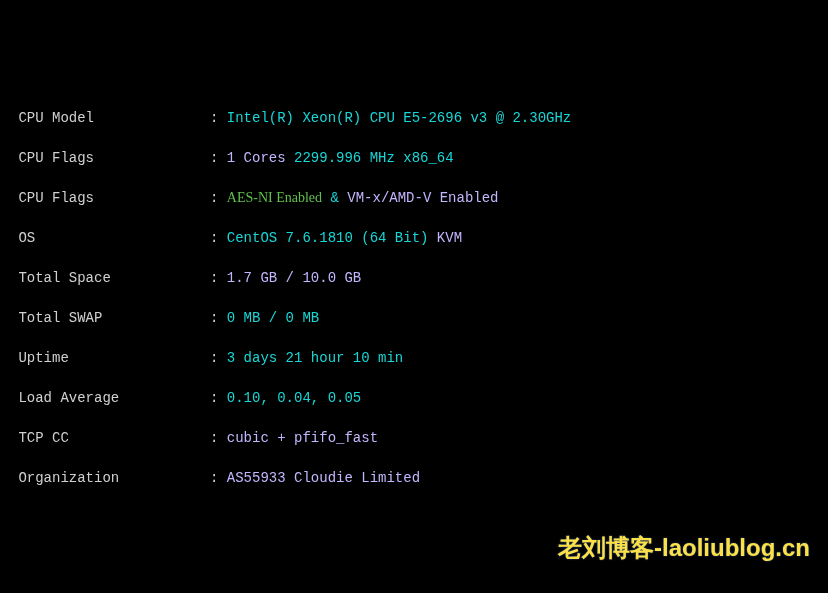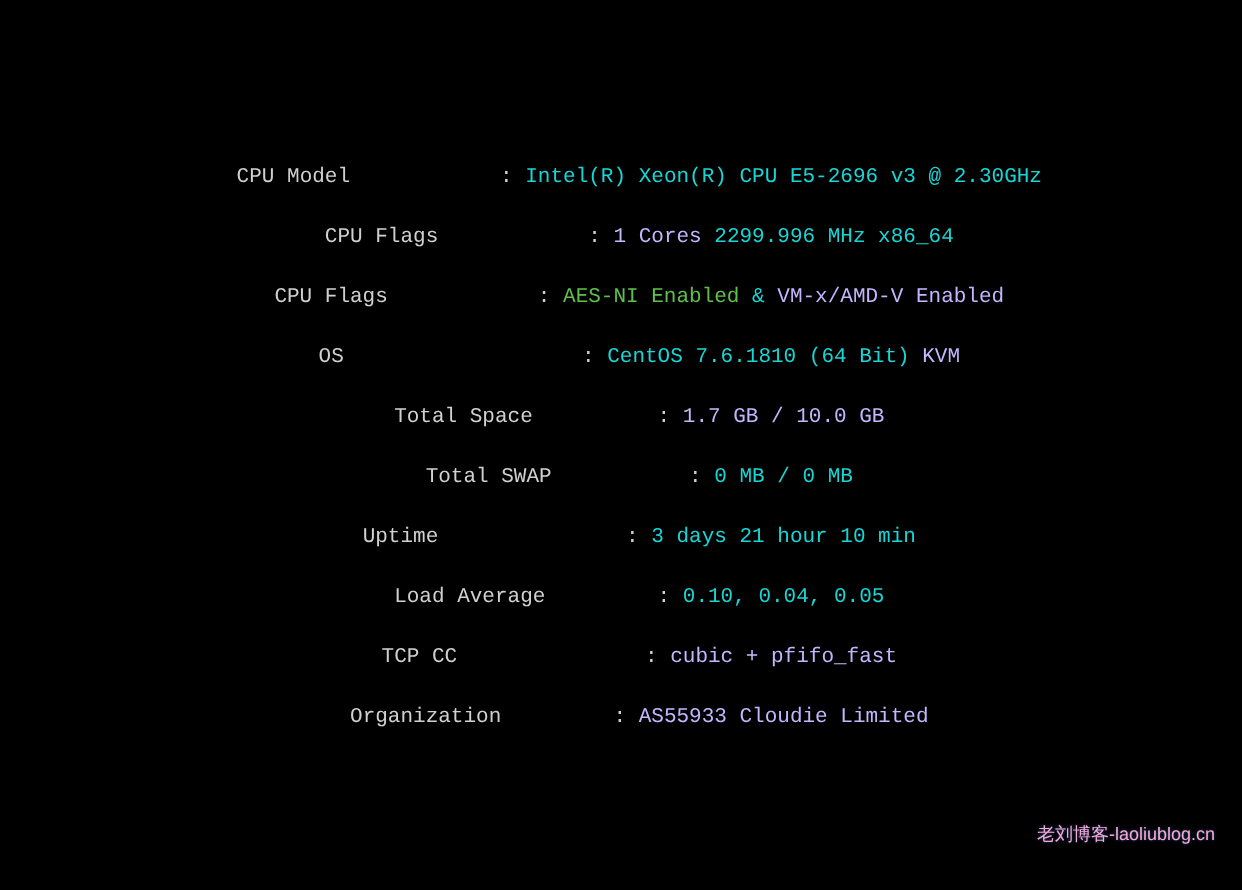--- a/index.html
+++ b/index.html
@@ -8,33 +8,33 @@
     font-family: "Consolas", "Monaco", "Courier New", monospace;
     font-size: 14px;
     line-height: 1.43;
     color: #ccc;
     padding: 8px 10px;
     width: 828px;
     height: 593px;
     overflow: hidden;
     white-space: pre;
   }
-  .line { display: block; text-align: center; }
+  .line { display: block; }
   .lbl { color: #d0d0d0; display: inline-block; width: 200px; }
   .colon { color: #d0d0d0; }
   .cyan { color: #18d6d6; }
   .yellow { color: #c4b5fd; }
-  .green { color: #5ec04a; }
+  .green { color: #5ec04a; font-family: Liberation Serif, serif; }
   .watermark {
     position: absolute;
     right: 18px;
     bottom: 28px;
-    color: #f9a8d4;
-    font-weight: normal;
-    font-size: 12px;
+    color: #fde047;
+    font-weight: bold;
+    font-size: 24px;
     text-shadow: 0 0 2px rgba(80,140,230,0.6);
     font-family: "Microsoft YaHei", sans-serif;
   }
 </style>
 </head>
 <body>
 
 
 
 <div>

